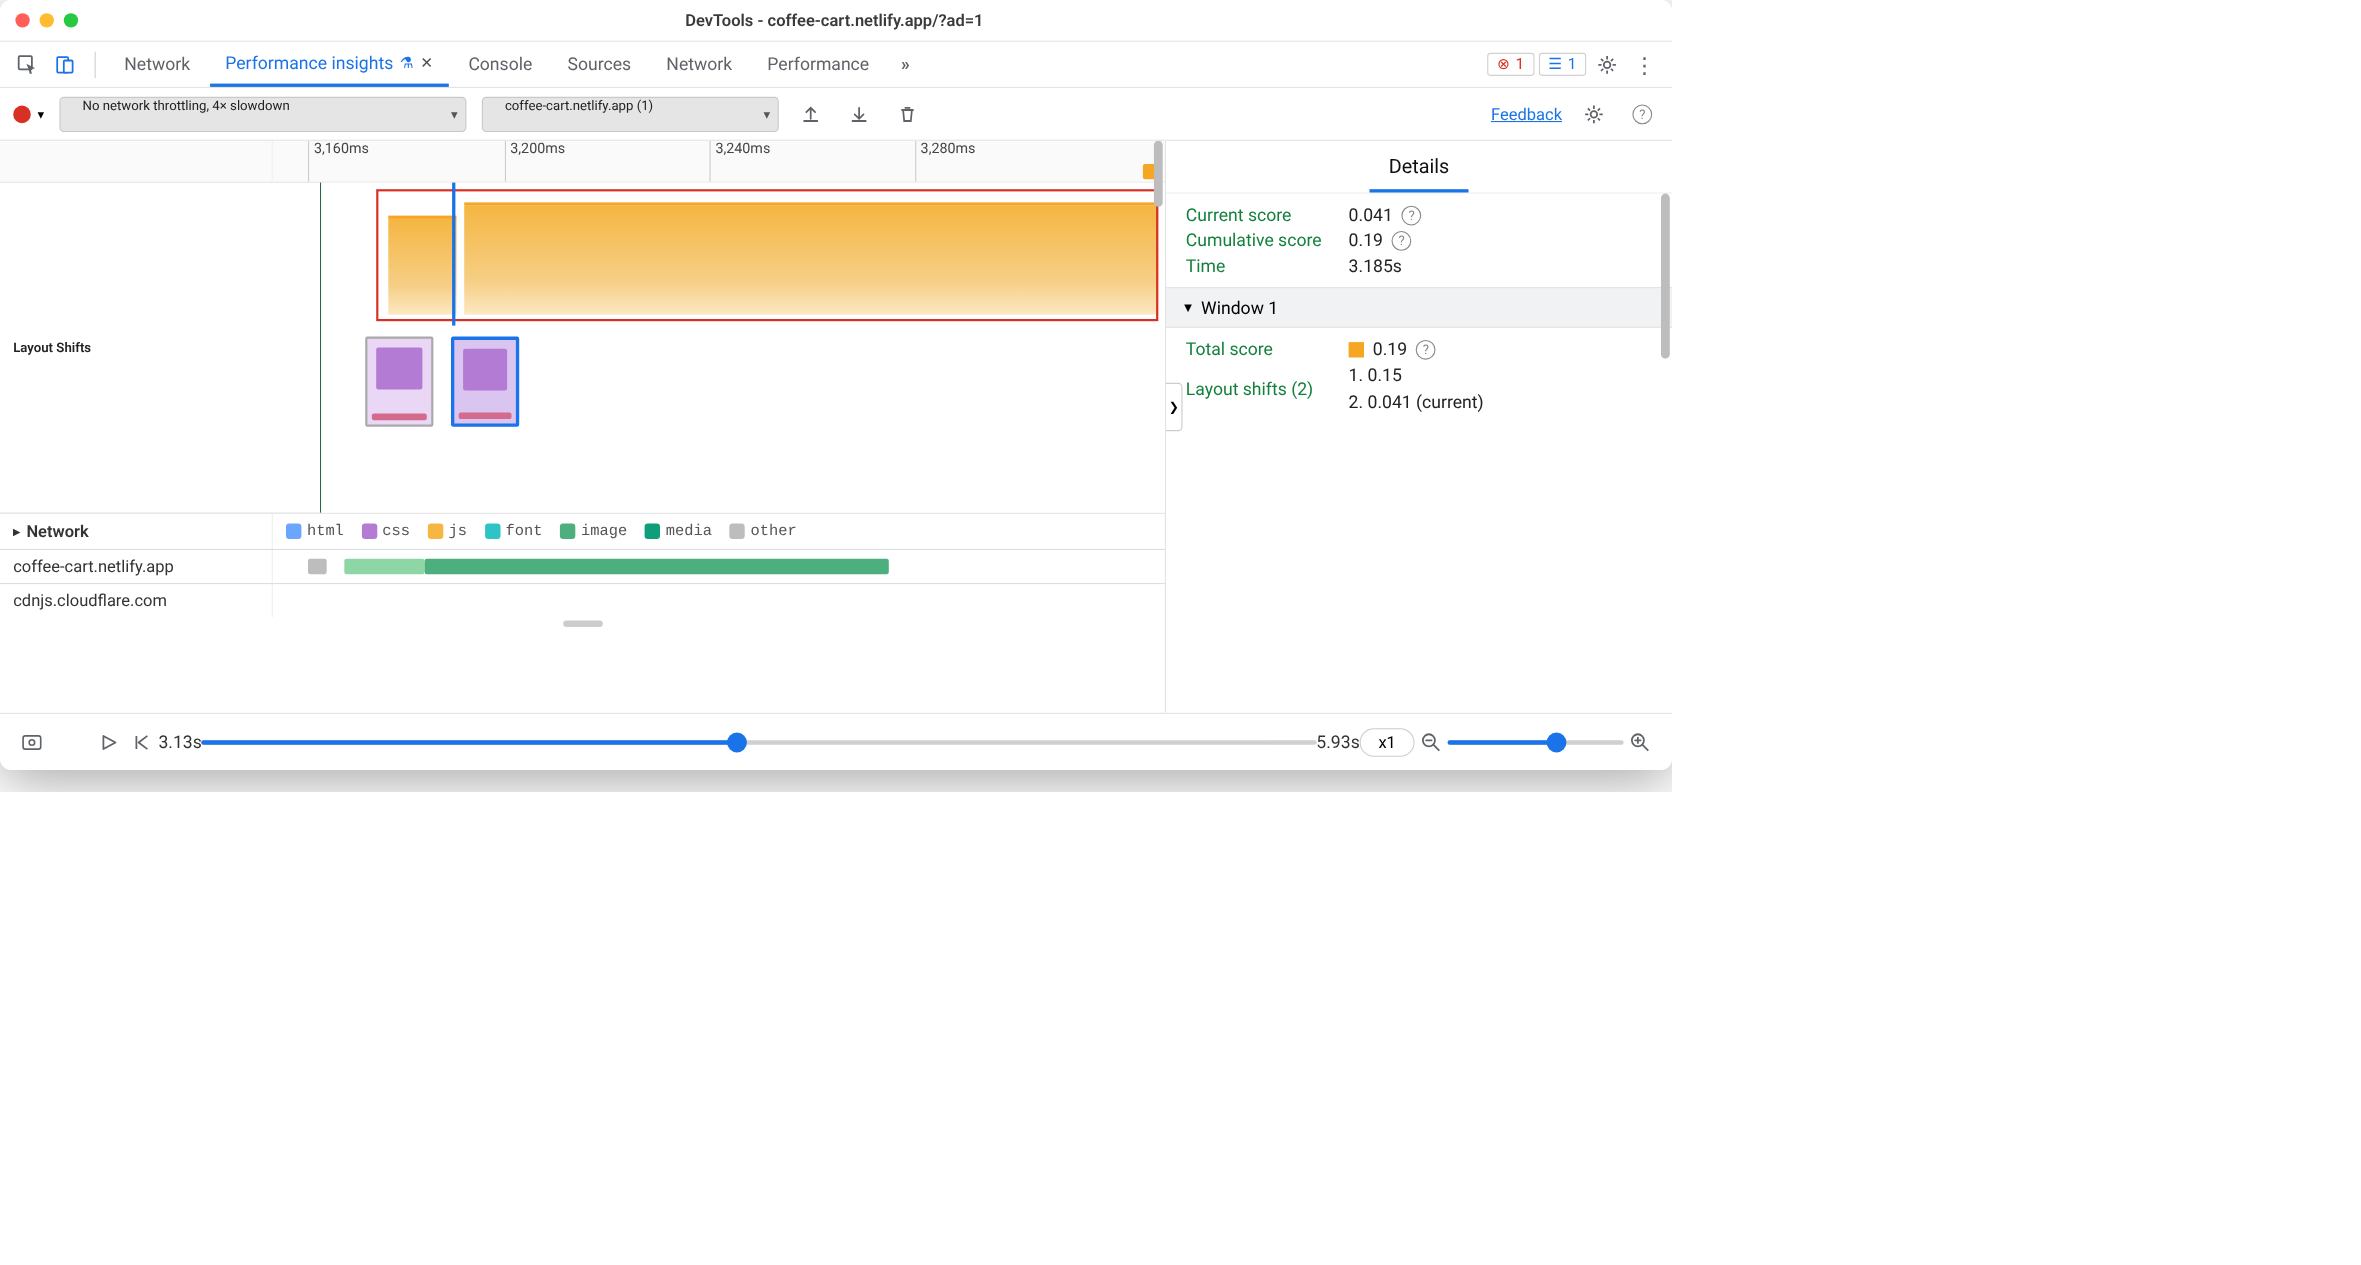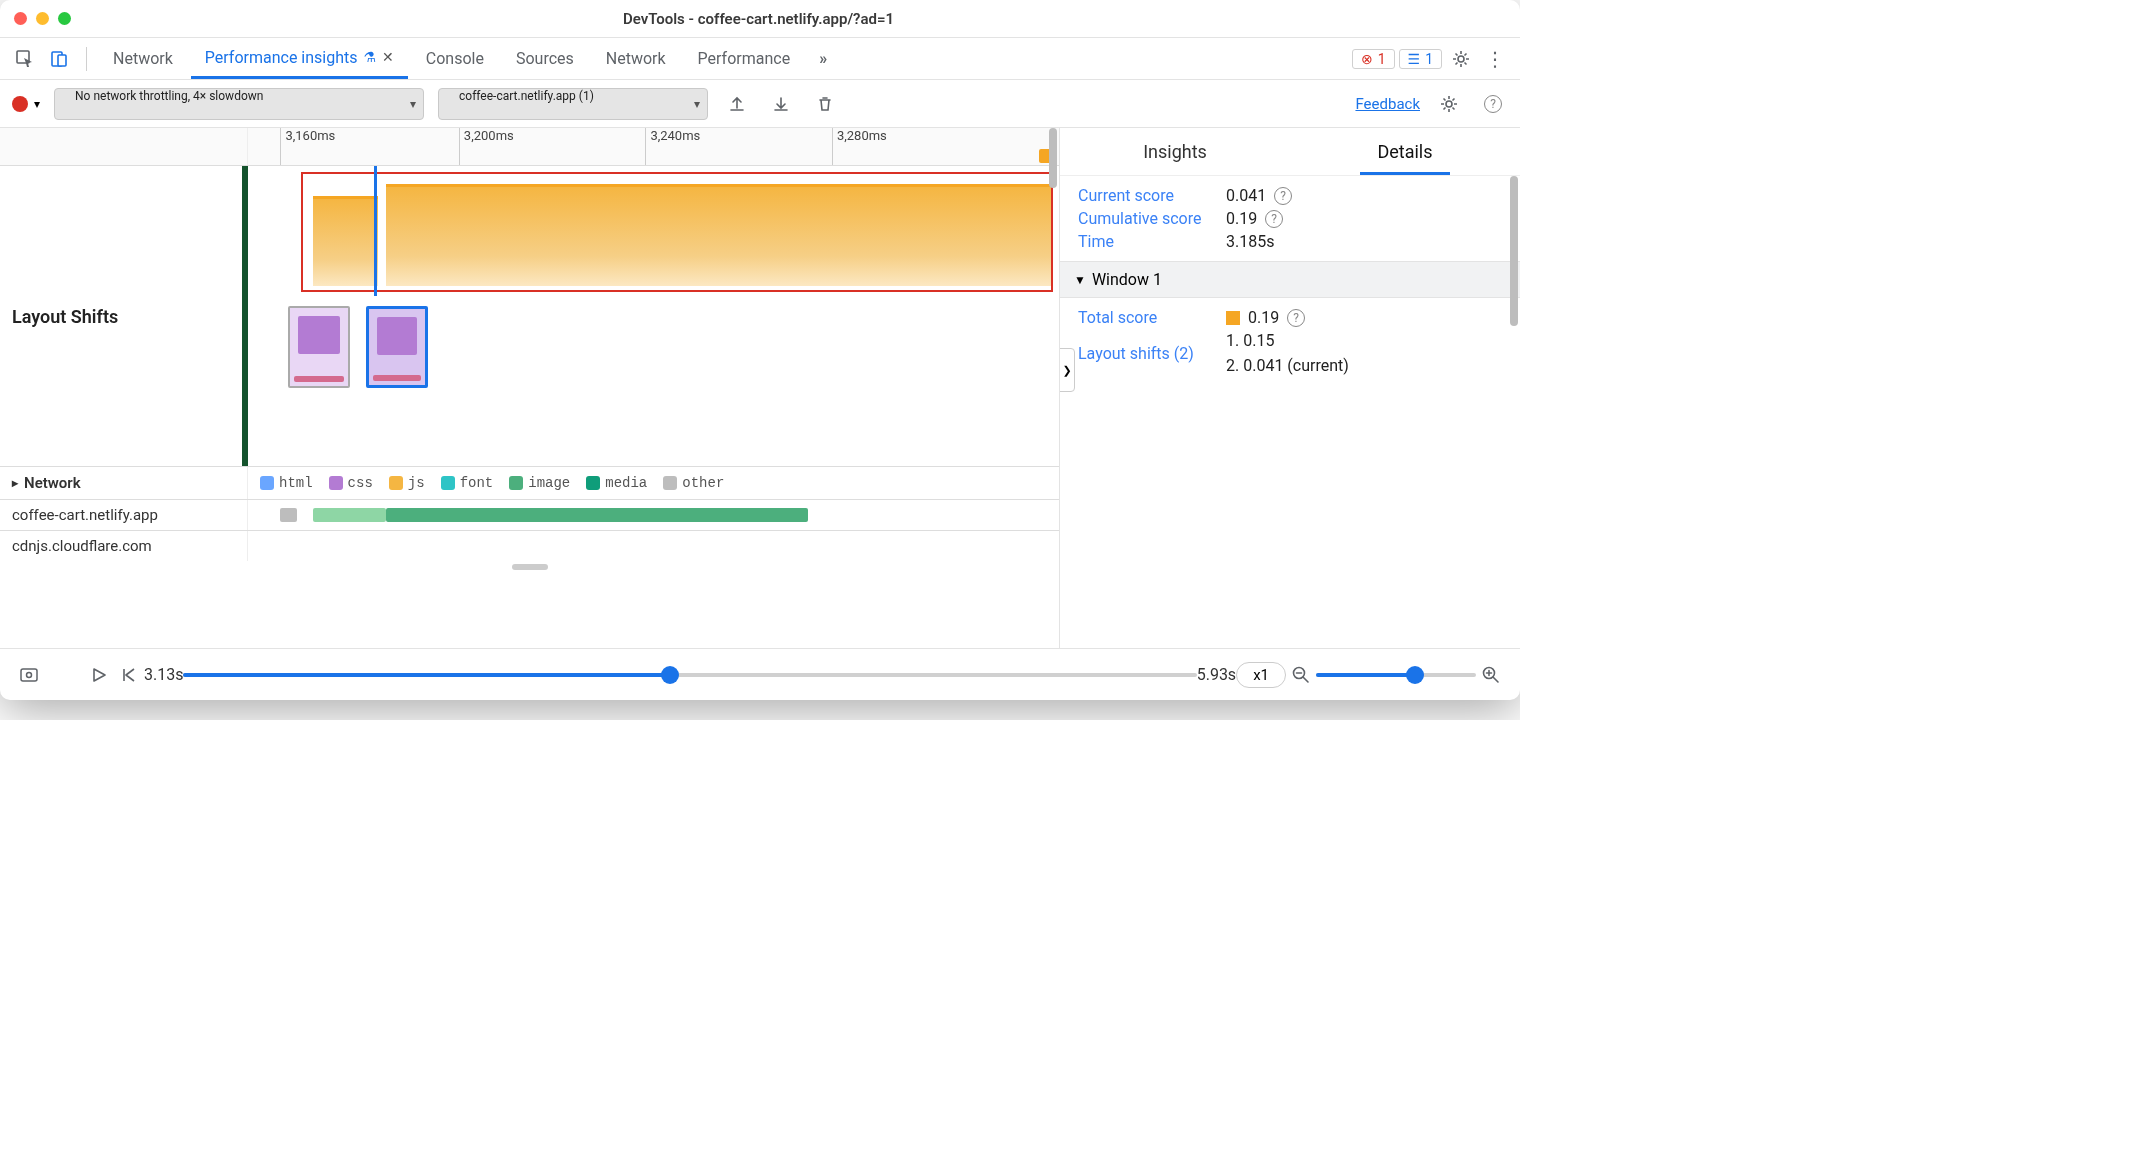--- a/index.html
+++ b/index.html
@@ -25,21 +25,21 @@
   .selectwrap::after { content:"▾"; position:absolute; right:8px; top:50%; transform:translateY(-50%); color:#555; pointer-events:none; font-size:12px; }
   .link { color:#1a73e8; text-decoration:underline; cursor:pointer; font-size:15px; }
   .main { flex:1; display:flex; overflow:hidden; }
   .left { flex:1; display:flex; flex-direction:column; border-right:1px solid #e3e3e3; overflow:hidden; position:relative; }
   .right { width:460px; display:flex; flex-direction:column; overflow:hidden; position:relative; }
   .ruler { display:flex; border-bottom:1px solid #ddd; height:38px; }
   .ruler .side { width:248px; border-right:1px solid #eee; background:#fafafa; }
   .ruler .ticks { flex:1; position:relative; background:#fafafa; }
   .tick { position:absolute; top:0; bottom:0; border-left:1px solid #ccc; padding-left:4px; font-size:13px; color:#444; display:flex; align-items:flex-start; }
   .lsrow { display:flex; border-bottom:1px solid #ddd; }
-  .lsrow .side { width:248px; border-right:6px solid #14532d; padding:10px 12px; font-size:18px; font-weight:600; color:#222; display:flex; align-items:center; }
+  .lsrow .side { width:292px; border-right:1px solid #14532d; padding:10px 12px; font-size:12px; font-weight:600; color:#222; display:flex; align-items:center; }
   .lsrow .track { flex:1; position:relative; background:#fff; min-height:300px; }
   .redbox { position:absolute; border:2px solid #d93025; }
   .orangefill { position:absolute; background:linear-gradient(180deg,#f5b642 0%,#f6cf86 70%,#fce8c2 100%); border-top:3px solid #f5a623; }
   .playhead { position:absolute; top:0; width:3px; background:#1a73e8; }
   .thumb { position:absolute; width:62px; height:82px; border:2px solid #aaa; background:#e9d7f5; border-radius:2px; overflow:hidden; }
   .thumb.sel { border:3px solid #1a73e8; background:#d9c5f0; }
   .thumb .bar { position:absolute; bottom:14px; left:8px; right:8px; height:38px; background:#b37bd3; border-radius:2px; }
   .thumb .bot { position:absolute; bottom:4px; left:4px; right:4px; height:6px; background:#d46a8e; border-radius:2px; }
   .netrow { display:flex; border-bottom:1px solid #ddd; }
   .netrow .side { width:248px; border-right:1px solid #eee; padding:6px 12px; font-size:15px; color:#333; display:flex; align-items:center; gap:6px; }
@@ -55,21 +55,21 @@
   .slider .track { position:absolute; left:0; right:0; top:50%; height:4px; background:#d0d0d0; transform:translateY(-50%); border-radius:2px; }
   .slider .fill { position:absolute; left:0; top:50%; height:4px; background:#1a73e8; transform:translateY(-50%); border-radius:2px; }
   .slider .knob { position:absolute; top:50%; width:18px; height:18px; background:#1a73e8; border-radius:50%; transform:translate(-50%,-50%); }
   .zoomval { border:1px solid #ccc; border-radius:16px; padding:3px 16px; font-size:15px; }
   .rtabs { height:48px; display:flex; border-bottom:1px solid #eee; }
   .rtab { flex:1; display:flex; align-items:center; justify-content:center; font-size:18px; color:#333; cursor:pointer; }
   .rtab.active { color:#111; }
   .rtab.active .ul { position:absolute; bottom:0; width:90px; height:3px; background:#1a73e8; }
   .rtab { position:relative; }
   .kv { display:grid; grid-template-columns:140px 1fr; padding:10px 18px; font-size:16px; color:#222; gap:4px 8px; align-items:center; }
-  .kv .k { color:#3b82f6; }
+  .kv .k { color:#15803d; }
   .kv .v { display:flex; align-items:center; gap:8px; }
   .help { width:18px; height:18px; border:1.5px solid #888; border-radius:50%; display:inline-flex; align-items:center; justify-content:center; font-size:12px; color:#888; }
   .section { background:#f1f2f3; padding:8px 14px; font-size:16px; display:flex; align-items:center; gap:6px; border-top:1px solid #e3e3e3; border-bottom:1px solid #e3e3e3; }
   .oswatch { width:14px; height:14px; background:#f5a623; display:inline-block; }
   .sideexpand { position:absolute; left:-1px; top:220px; width:16px; height:44px; border:1px solid #ccc; background:#fff; display:flex; align-items:center; justify-content:center; font-size:11px; border-radius:0 4px 4px 0; cursor:pointer; }
   .vscroll { position:absolute; right:2px; top:0; bottom:0; width:10px; }
   .vscroll .thumb2 { position:absolute; right:0; width:8px; background:#bdbdbd; border-radius:4px; }
   svg { display:block; }
   .chev { font-size:12px; }
 </style>
@@ -280,23 +280,20 @@
           <div class="pill"></div>
         </div>
       <div class="vscroll">
           <div class="thumb2" style="top:0;height:60px"></div>
         </div>
     </div>
 
     <div class="right">
       <div class="sideexpand">❯</div>
       <div class="rtabs">
-        <div class="rtab">
-            <span>Insights</span>
-          </div>
         <div class="rtab active">
             <span>Details</span>
             <div class="ul"></div>
           </div>
       </div>
       <div class="kv">
         <div class="k">Current score</div>
         <div class="v">
             <span>0.041</span>
             <span class="help">?</span>

